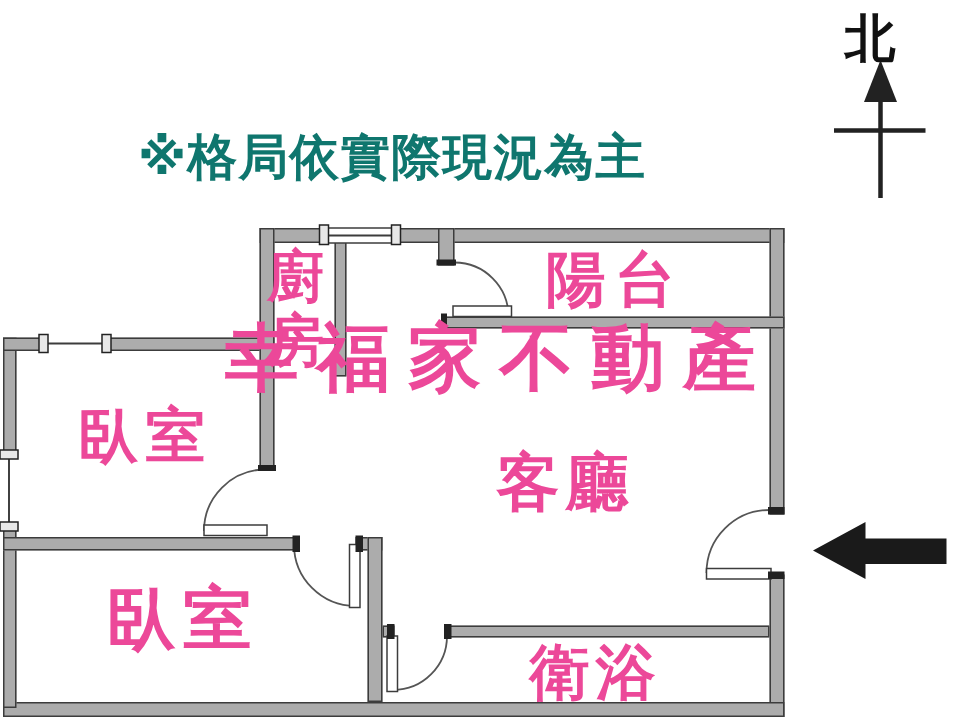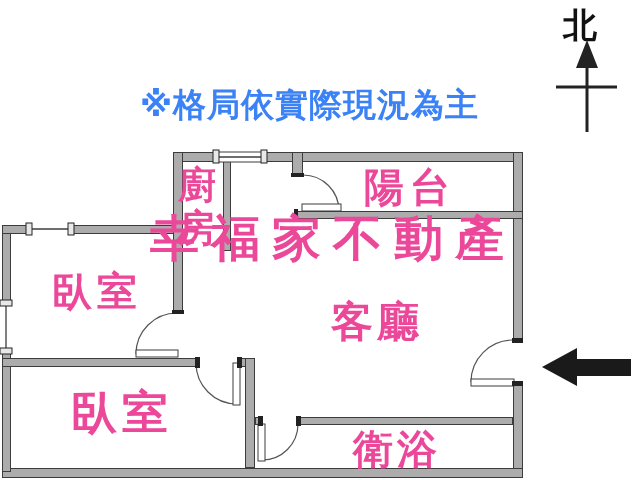--- a/index.html
+++ b/index.html
@@ -16,21 +16,21 @@
     white-space:nowrap;line-height:1.05;
   }
   .v-label{white-space:normal;word-break:break-all;line-height:1.12;}
   #watermark{
     position:absolute;left:150px;top:206px;z-index:5;
     font-size:49px;font-weight:700;color:#ec4899;letter-spacing:12px;
     white-space:nowrap;
   }
   #disclaimer{
     position:absolute;left:92px;top:83px;z-index:6;
-    font-size:33px;font-weight:700;color:#3b82f6;letter-spacing:1px;white-space:nowrap;margin-left:48px;
+    font-size:33px;font-weight:700;color:#0f766e;letter-spacing:1px;white-space:nowrap;
   }
   #north-label{
     position:absolute;left:563px;top:3px;z-index:6;
     font-size:34px;font-weight:700;color:#111111;
   }
   #overlay{position:absolute;left:0;top:0;z-index:2;}
 </style>
 </head>
 <body>
 

